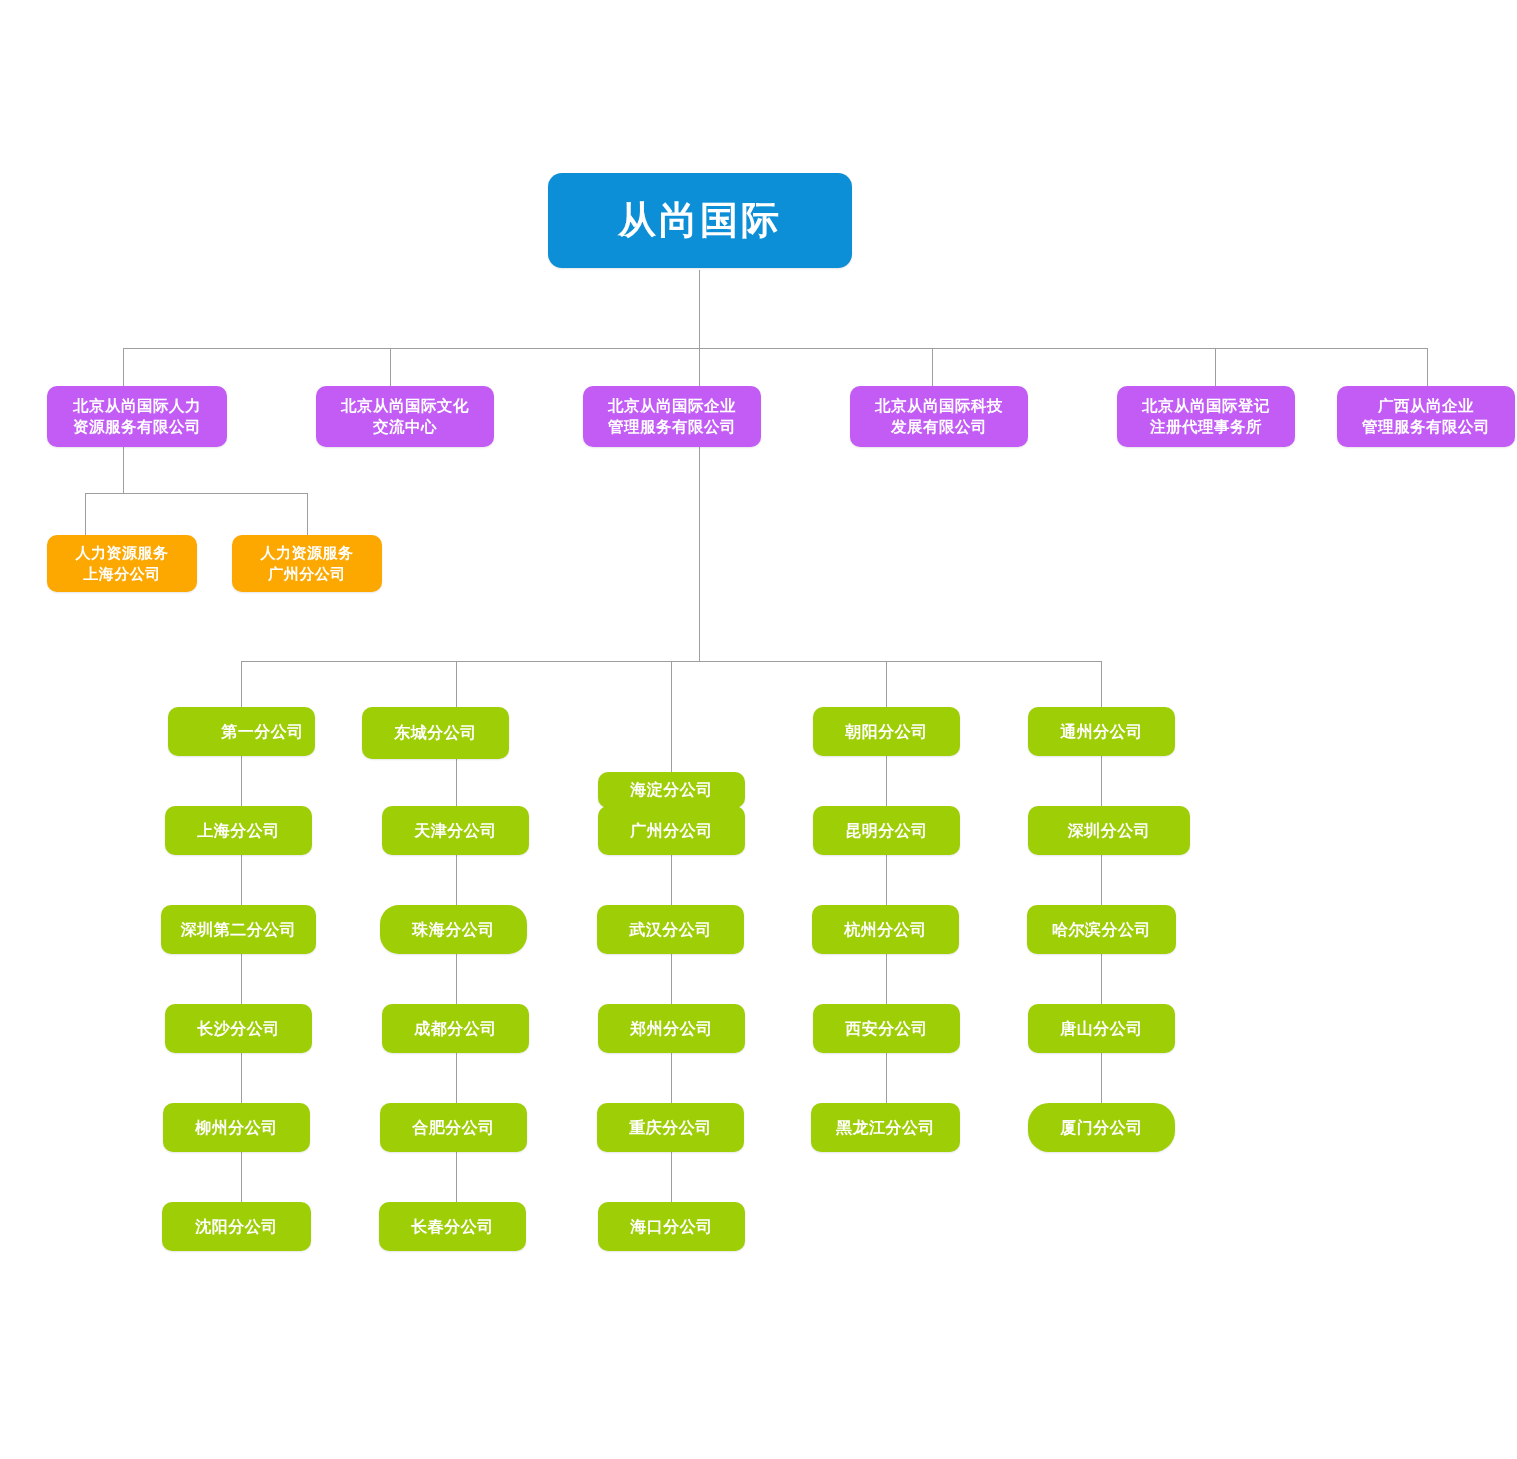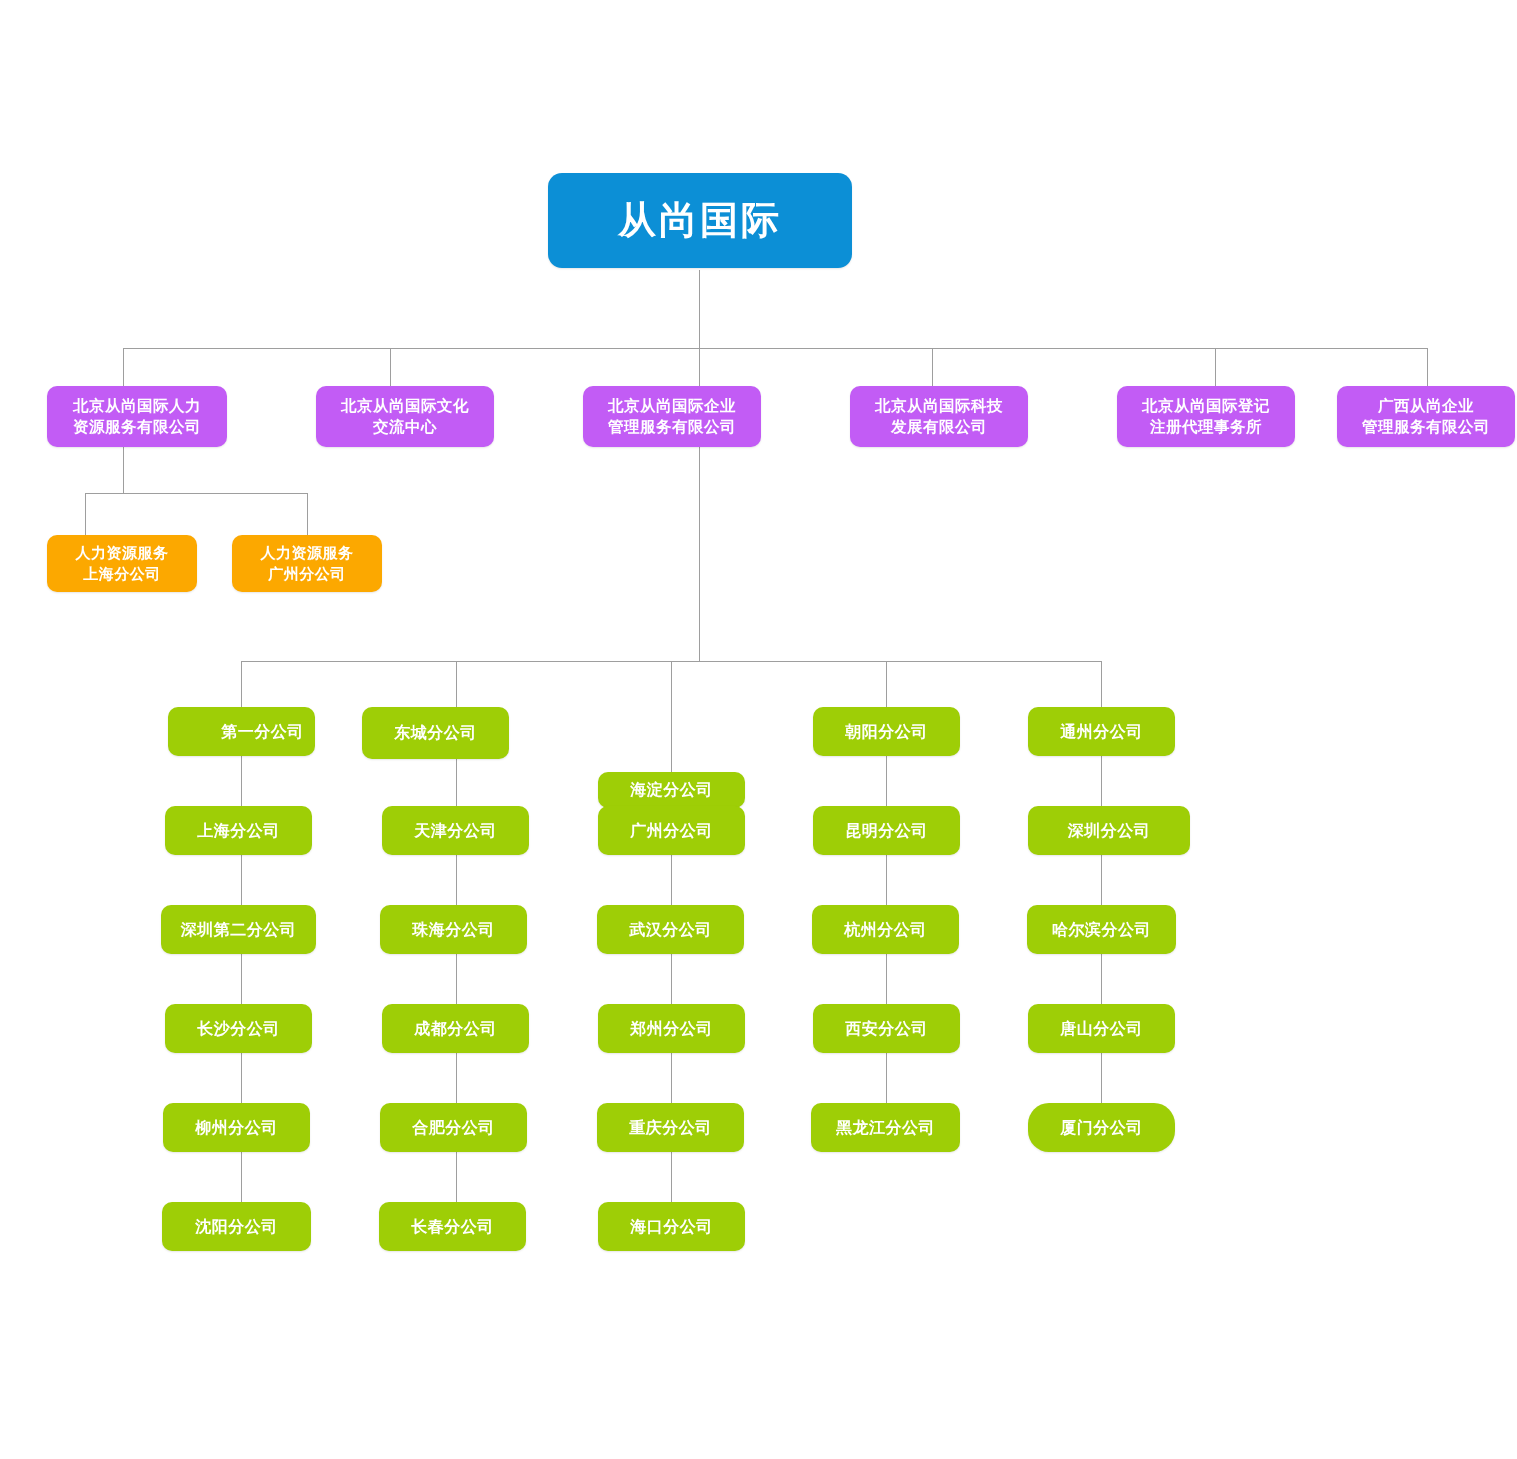--- a/index.html
+++ b/index.html
@@ -122,21 +122,21 @@
 
   <div class="node branch-green" style="left:168px; top:707px; width:147px; height:49px;padding-left:48px;">第一分公司</div>
   <div class="node branch-green" style="left:165px; top:806px; width:147px; height:49px;">上海分公司</div>
   <div class="node branch-green" style="left:161px; top:905px; width:155px; height:49px;">深圳第二分公司</div>
   <div class="node branch-green" style="left:165px; top:1004px; width:147px; height:49px;">长沙分公司</div>
   <div class="node branch-green" style="left:163px; top:1103px; width:147px; height:49px;">柳州分公司</div>
   <div class="node branch-green" style="left:162px; top:1202px; width:149px; height:49px;">沈阳分公司</div>
 
   <div class="node branch-green" style="left:362px; top:707px; width:147px; height:52px;">东城分公司</div>
   <div class="node branch-green" style="left:382px; top:806px; width:147px; height:49px;">天津分公司</div>
-  <div class="node branch-green" style="left:380px; top:905px; width:147px; height:49px;">珠海分公司</div>
+  <div class="node branch-green" style="left:380px; top:905px; width:147px; height:49px;border-radius:19px;">珠海分公司</div>
   <div class="node branch-green" style="left:382px; top:1004px; width:147px; height:49px;">成都分公司</div>
   <div class="node branch-green" style="left:380px; top:1103px; width:147px; height:49px;">合肥分公司</div>
   <div class="node branch-green" style="left:379px; top:1202px; width:147px; height:49px;">长春分公司</div>
 
   <div class="node branch-green" style="left:598px; top:742px; width:147px; height:36px;margin-top:30px;">海淀分公司</div>
   <div class="node branch-green" style="left:598px; top:806px; width:147px; height:49px;">广州分公司</div>
   <div class="node branch-green" style="left:597px; top:905px; width:147px; height:49px;">武汉分公司</div>
   <div class="node branch-green" style="left:598px; top:1004px; width:147px; height:49px;">郑州分公司</div>
   <div class="node branch-green" style="left:597px; top:1103px; width:147px; height:49px;">重庆分公司</div>
   <div class="node branch-green" style="left:598px; top:1202px; width:147px; height:49px;">海口分公司</div>

